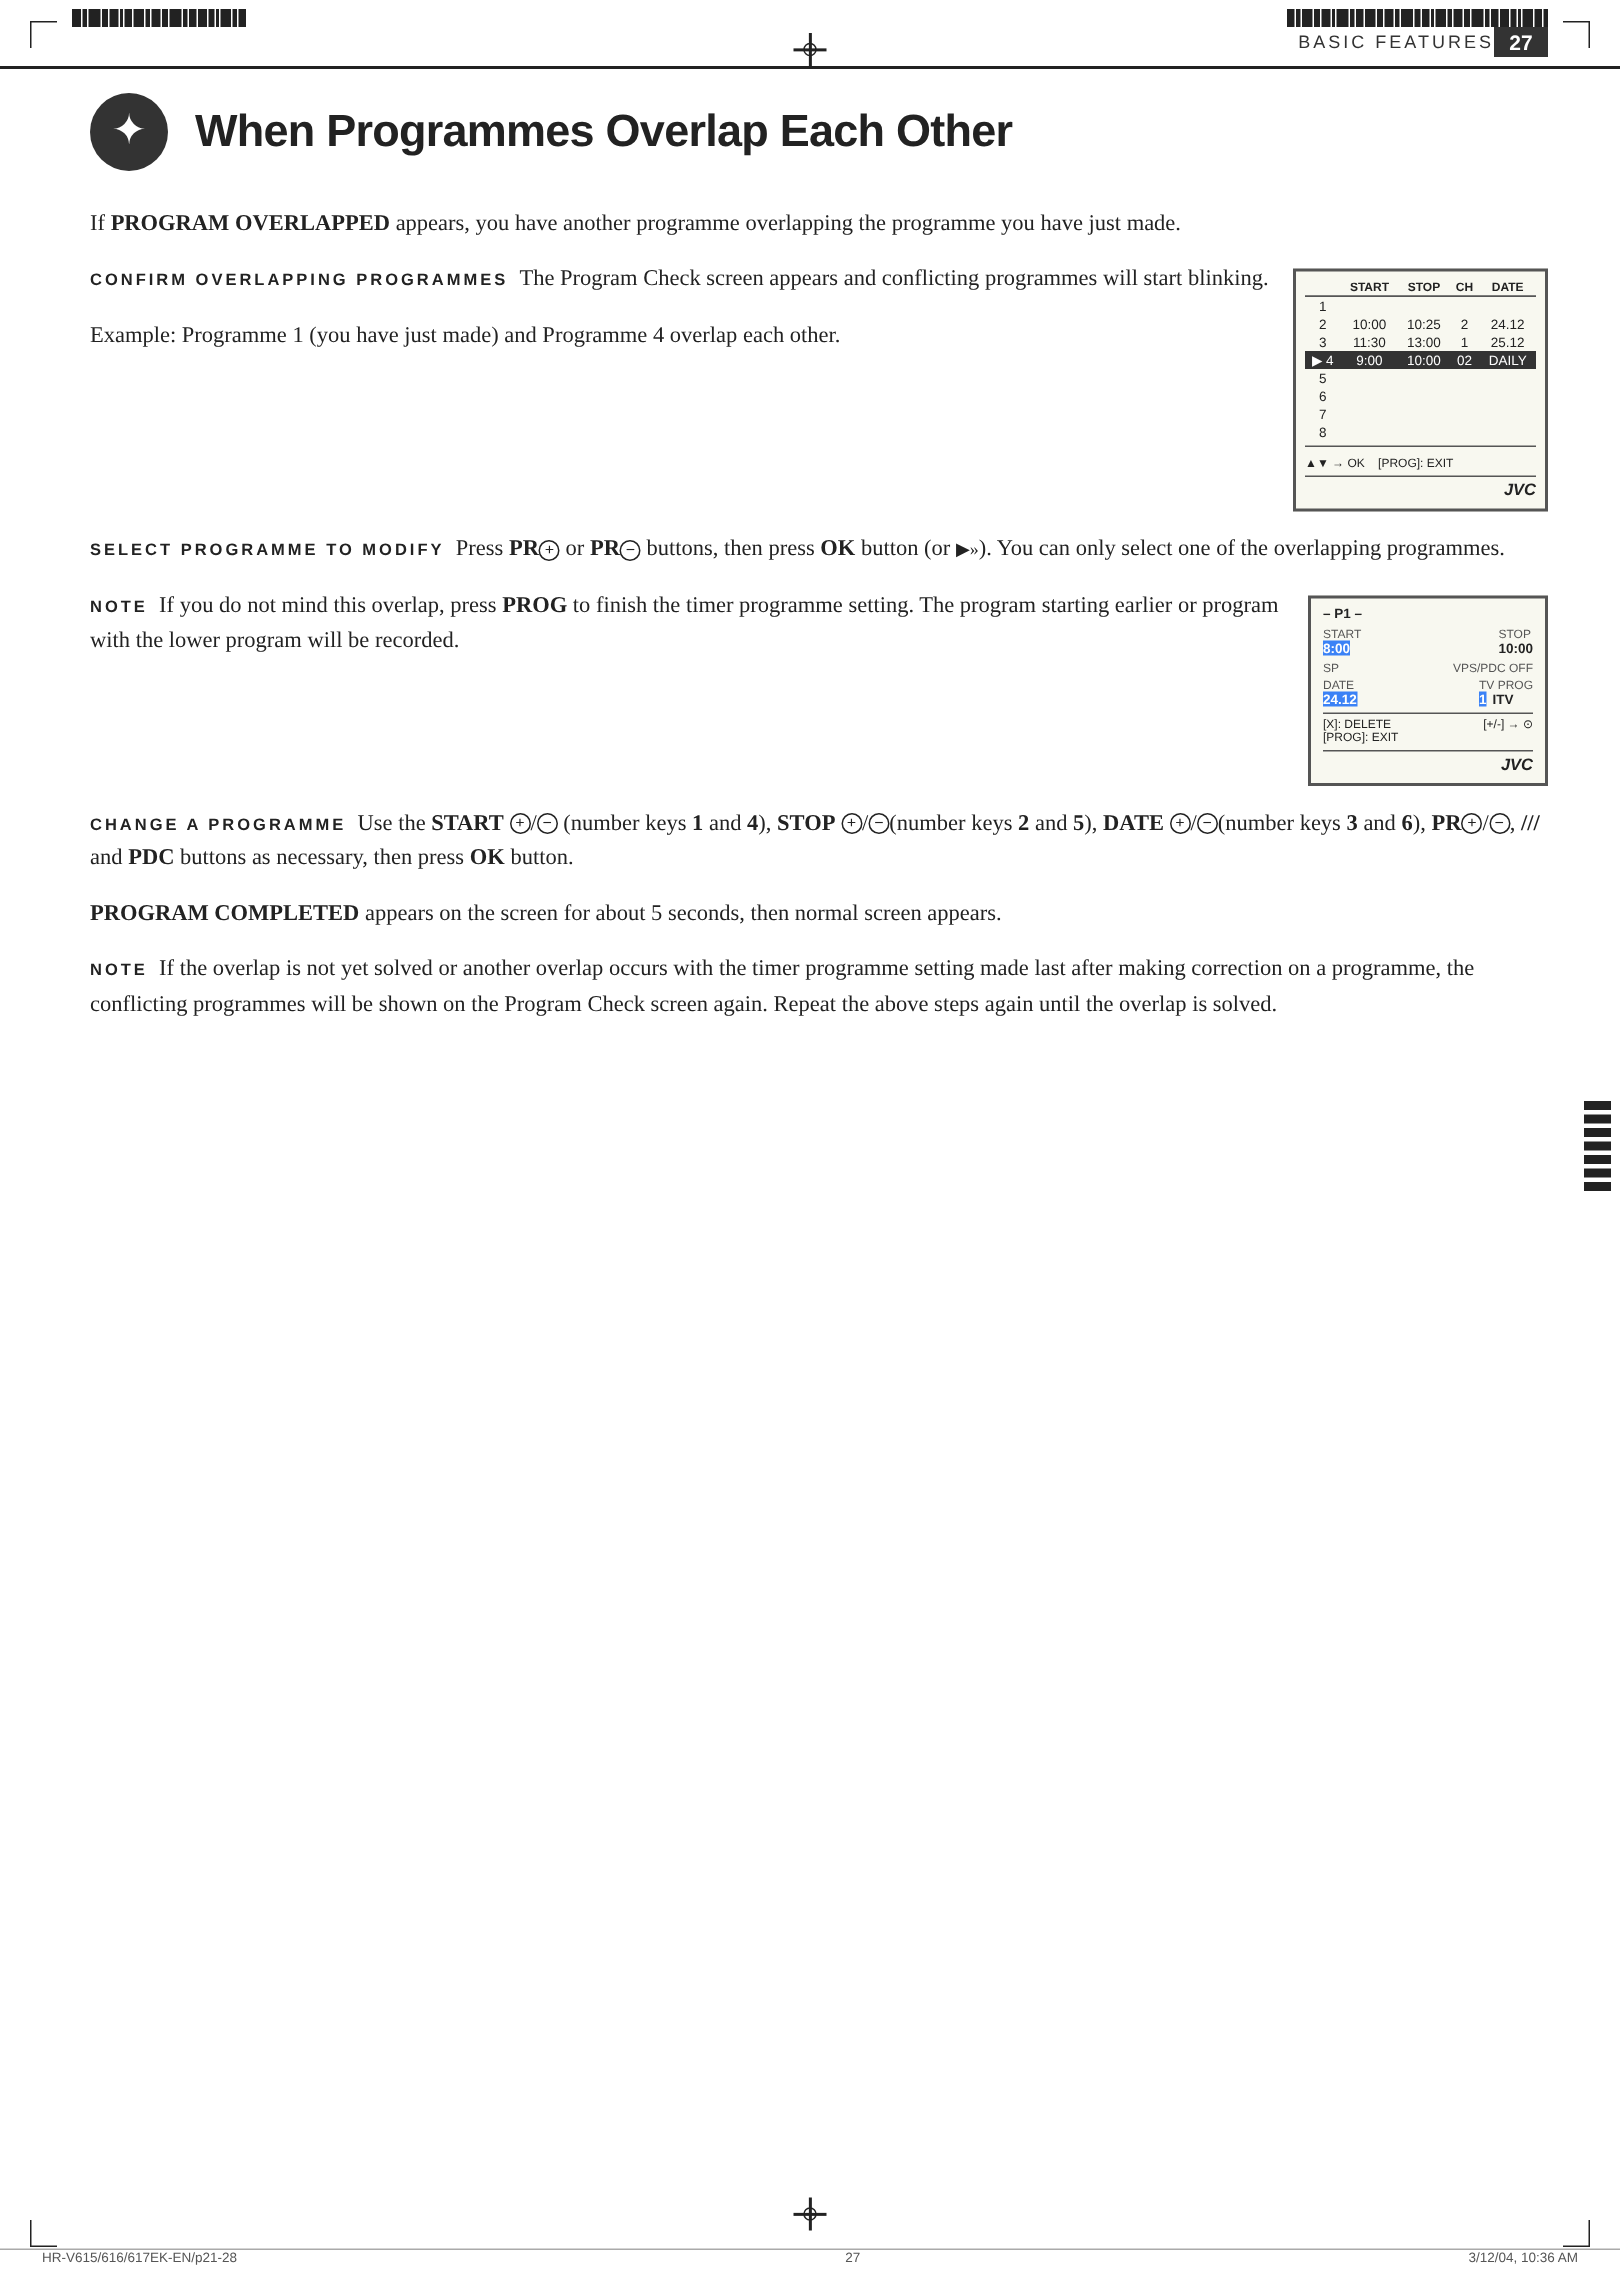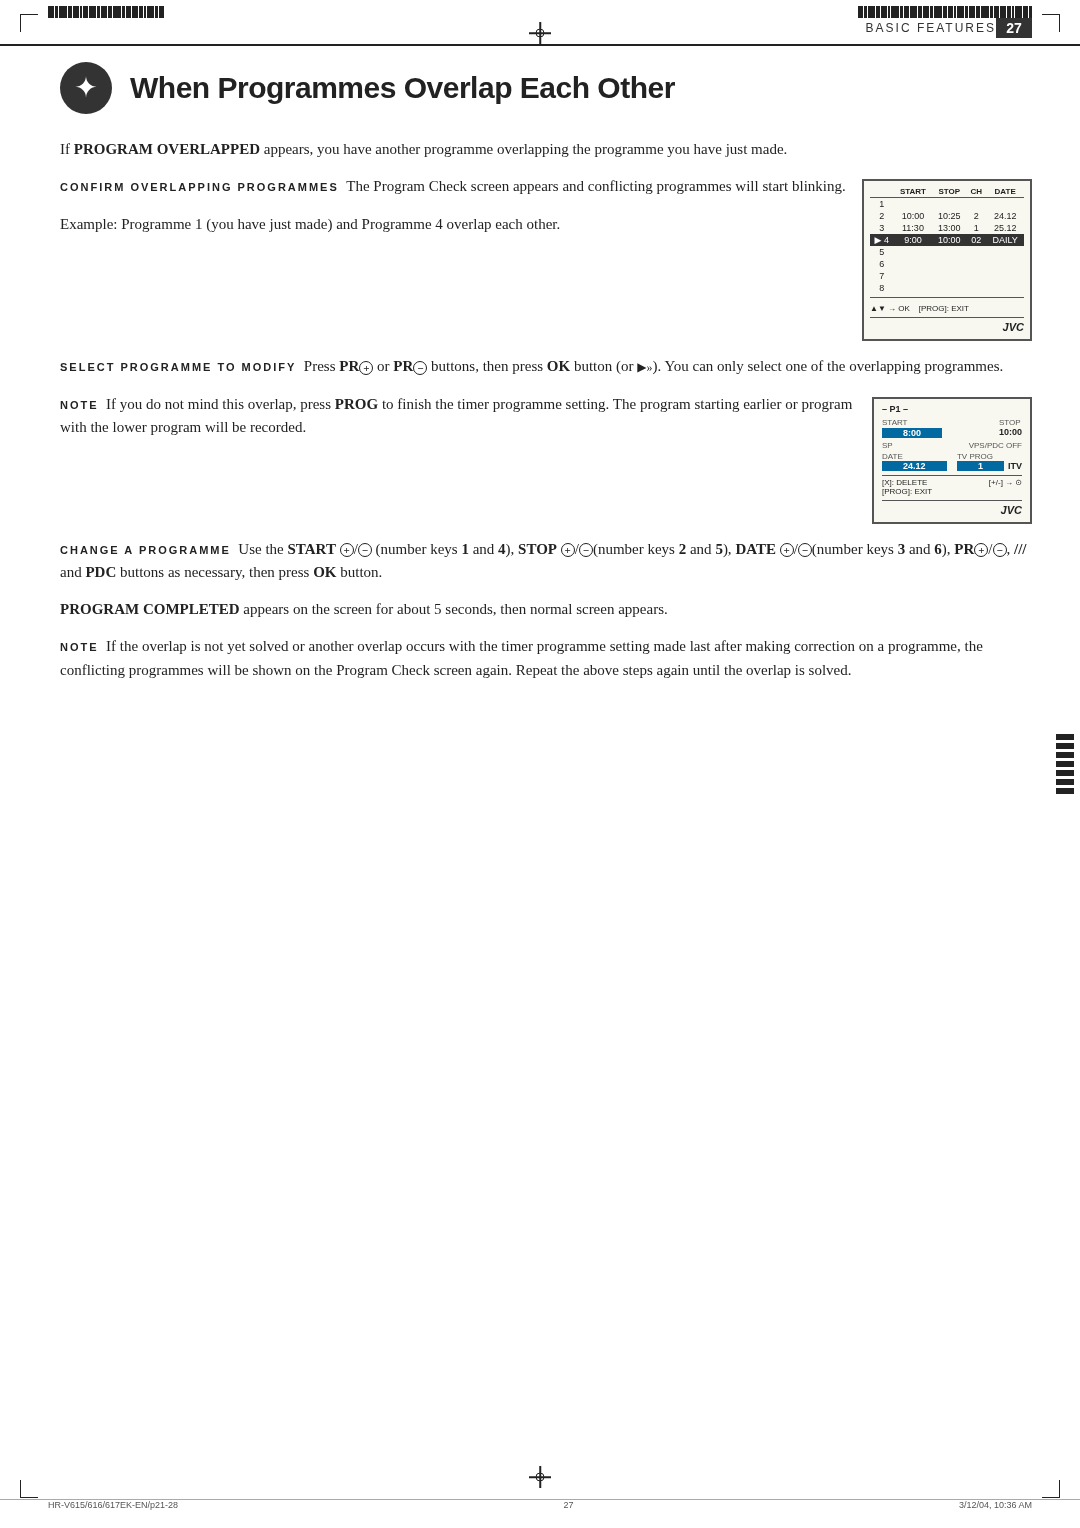--- a/index.html
+++ b/index.html
@@ -254,26 +254,26 @@
     }
     .screen2-label {
       font-size: 8px;
       color: #555;
     }
     .screen2-value {
       font-size: 9px;
       font-weight: bold;
     }
     .screen2-value-highlight {
-      background: #0369a1;
+      background: #3b82f6;
       color: #fff;
       font-size: 9px;
       font-weight: bold;
       display: inline-block;
-      padding: 0 21px;
+      padding: 0 0;
     }
     .screen2-bottom {
       border-top: 1px solid #555;
       margin-top: 4px;
       padding-top: 2px;
       display: flex;
       justify-content: space-between;
       font-size: 8px;
       color: #222;
     }
@@ -313,21 +313,21 @@
     }
 
     
     .page-footer {
       position: absolute;
       bottom: 18px;
       left: 0; right: 0;
       display: flex;
       justify-content: space-between;
       align-items: flex-end;
-      padding: 0 48px;
+      padding: 0 28px;
       border-top: 1px solid #aaa;
     }
     .footer-left, .footer-center, .footer-right {
       font-family: Arial, sans-serif;
       font-size: 9px;
       color: #555;
     }
     .footer-center { text-align: center; }
     .footer-right { text-align: right; }
 

